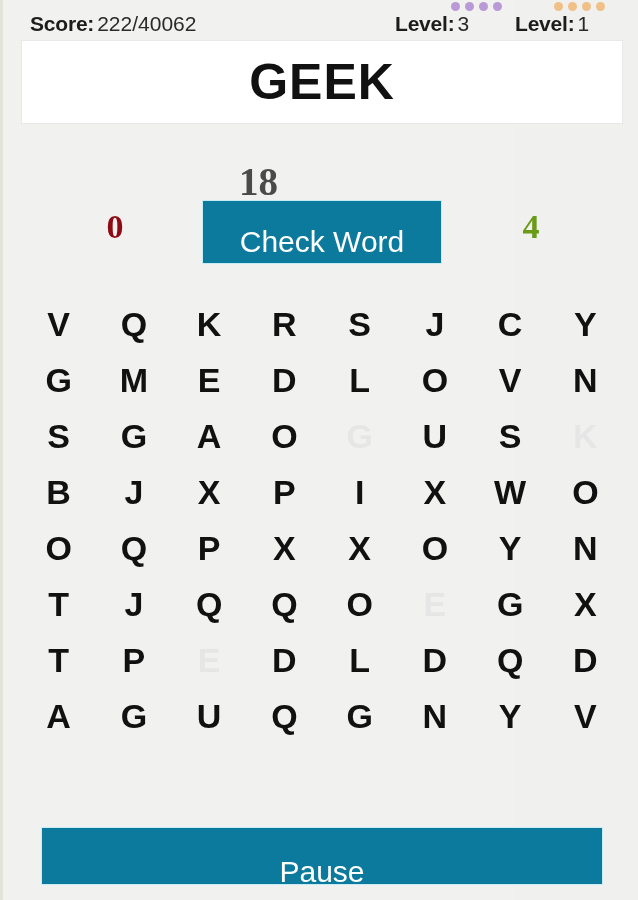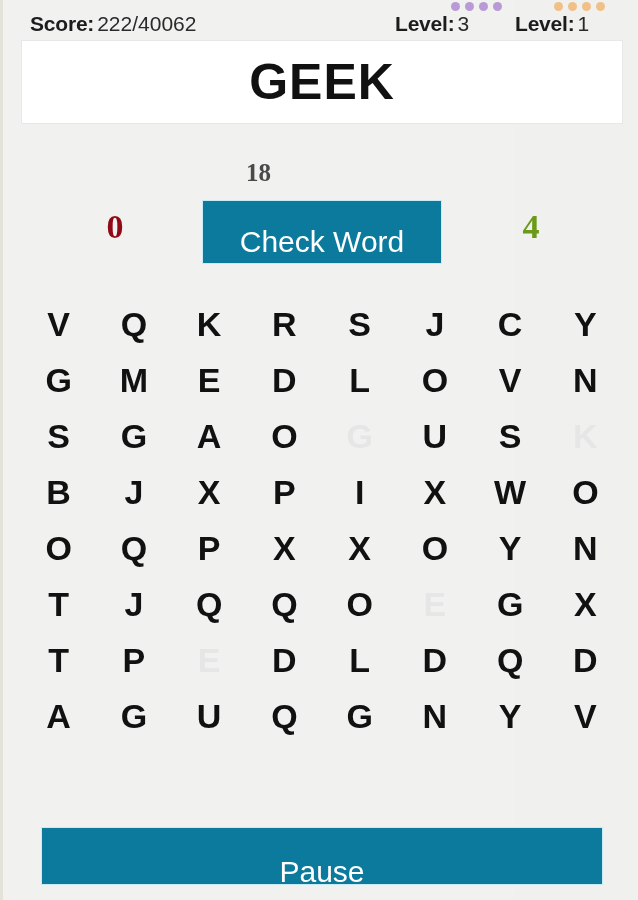--- a/index.html
+++ b/index.html
@@ -97,21 +97,21 @@
   }
 
   
   .timer {
     position: absolute;
     left: 0;
     right: 0;
     top: 159px;
     text-align: center;
     font-family: "Liberation Serif", serif;
-    font-size: 25px;
+    font-size: 39px;
     font-weight: bold;
     color: #4a4a4a;
   }
   .count-wrong {
     position: absolute;
     left: 92px;
     top: 208px;
     width: 40px;
     text-align: center;
     font-family: "Liberation Serif", serif;

